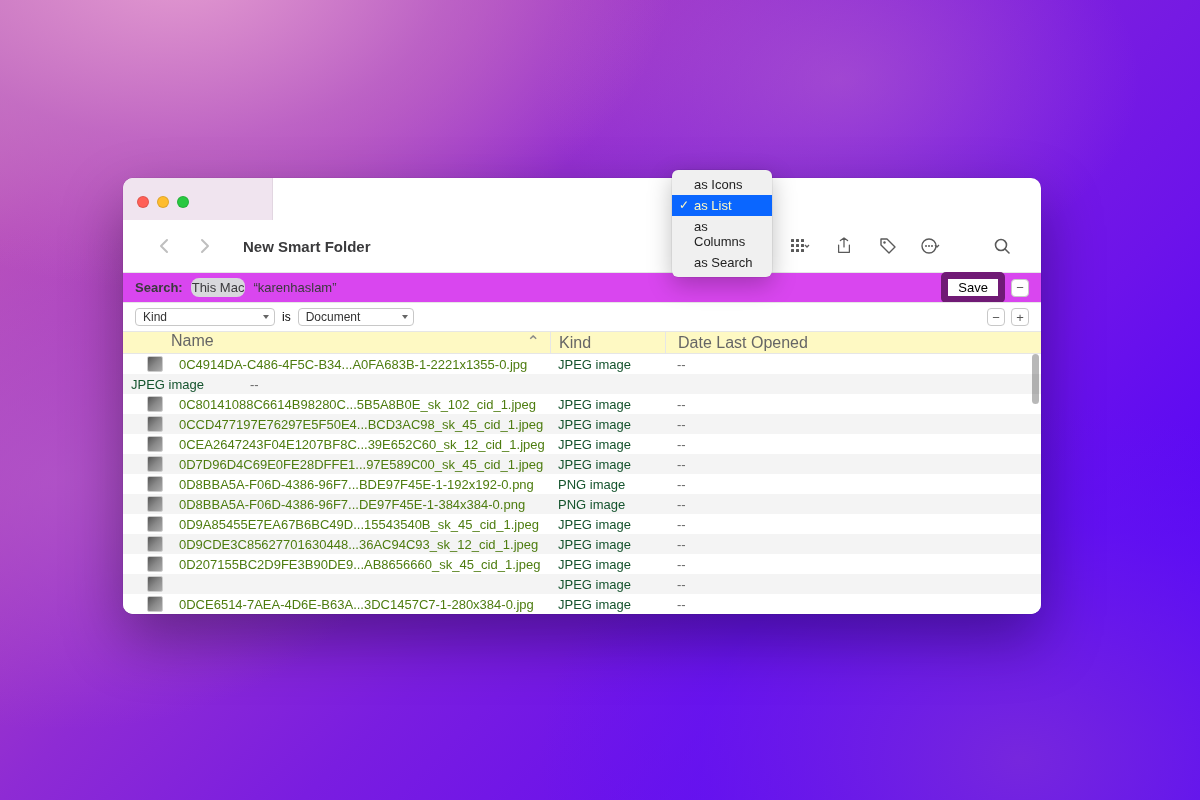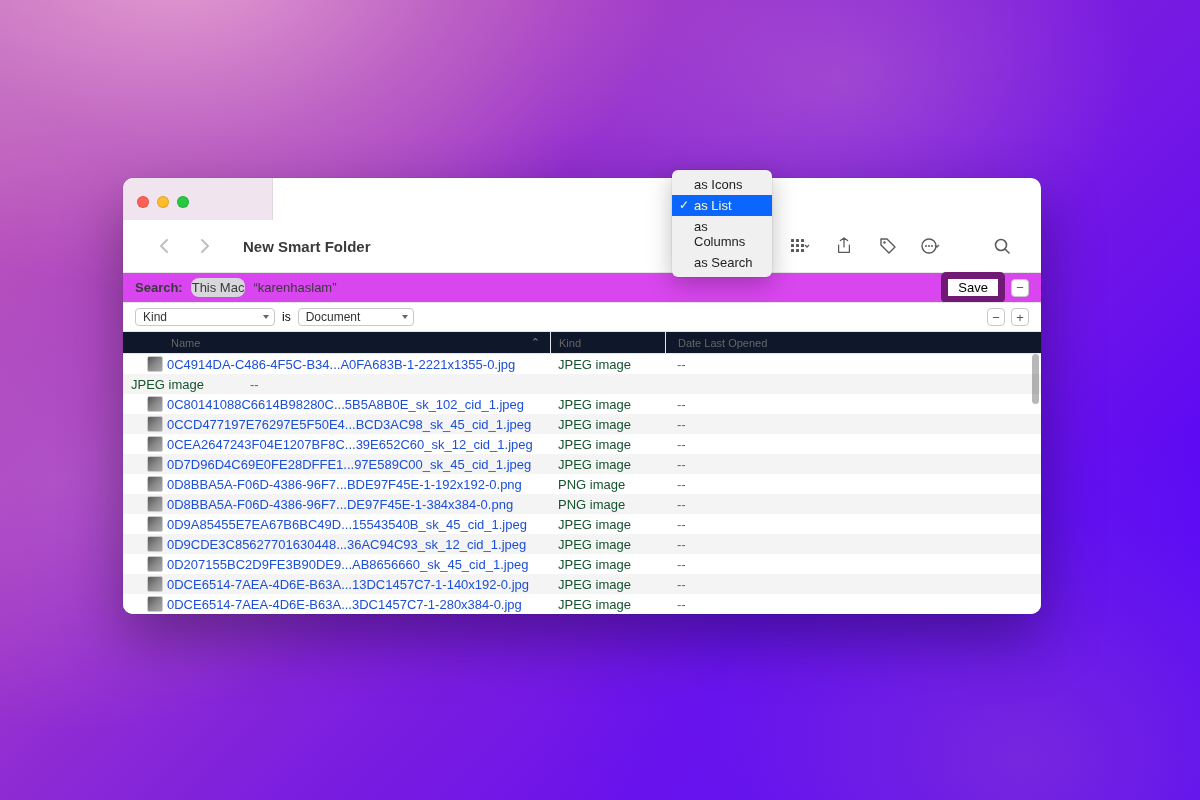--- a/index.html
+++ b/index.html
@@ -29,29 +29,29 @@
 .scope{color:#3a3a3c;cursor:default}
 .searchbar-right{margin-left:auto;display:flex;gap:6px;align-items:center}
 .save-btn{font-size:13px;background:#fff;border:7px solid #701a75;border-radius:5px;padding:1px 10px;cursor:default}
 .circle-btn{width:18px;height:18px;border:1px solid #c8c8c8;border-radius:4px;display:flex;align-items:center;justify-content:center;font-size:13px;color:#555;cursor:default;background:#fff}
 .criteria{height:30px;border-top:1px solid #e6e6e6;border-bottom:1px solid #e6e6e6;display:flex;align-items:center;padding:0 12px;font-size:12px;gap:7px;background:#fff}
 .select{border:1px solid #c8c8c8;border-radius:4px;padding:1px 18px 1px 7px;font-size:12px;color:#333;background:#fff;position:relative;cursor:default}
 .select::after{content:"";position:absolute;right:5px;top:50%;transform:translateY(-50%);width:0;height:0;border-left:3px solid transparent;border-right:3px solid transparent;border-top:4px solid #666}
 .select.kind{width:140px}
 .select.val{width:116px}
 .criteria-right{margin-left:auto;display:flex;gap:6px}
-.headers{height:22px;border-bottom:1px solid #e6e6e6;display:flex;align-items:center;font-size:11px;color:#666;background:#0f172a}
+.headers{height:22px;border-bottom:1px solid #e6e6e6;display:flex;align-items:flex-start;font-size:16px;color:#666;background:#fef9c3}
 .col-name{flex:0 0 427px;padding-left:48px;display:flex;align-items:center;position:relative}
 .col-name .caret{position:absolute;right:10px;color:#888}
 .col-kind{flex:0 0 115px;padding-left:8px;border-left:1px solid #e6e6e6;height:100%;display:flex;align-items:center}
 .col-date{flex:1;padding-left:12px;border-left:1px solid #e6e6e6;height:100%;display:flex;align-items:center}
 .list{flex:1;overflow-y:auto;font-size:13px;position:relative}
 .row{height:20px;display:flex;align-items:center}
 .row.alt{background:#f4f4f4}
-.cell-name{flex:0 0 427px;display:flex;align-items:center;padding-left:24px;gap:4px;color:#1d4ed8;white-space:nowrap;overflow:hidden}
+.cell-name{flex:0 0 427px;display:flex;align-items:center;padding-left:24px;gap:16px;color:#4d7c0f;white-space:nowrap;overflow:hidden}
 .file-ico{width:16px;height:16px;background:linear-gradient(#fff,#eee);border:.5px solid #ccc;border-radius:2px;flex-shrink:0}
 .file-ico.img{background:linear-gradient(135deg,#555 0%,#888 50%,#aaa 100%)}
 .cell-kind{flex:0 0 115px;padding-left:8px;color:#14532d}
 .cell-date{flex:1;padding-left:12px;color:#666}
 .scroll-track{position:absolute;right:2px;top:0;width:7px;height:50px;background:rgba(0,0,0,.28);border-radius:4px}
 .view-menu{position:absolute;left:672px;top:170px;width:100px;background:#f0f0f0;border-radius:6px;box-shadow:0 8px 24px rgba(0,0,0,.25),0 0 0 .5px rgba(0,0,0,.1);padding:4px 0;font-size:13px;z-index:10}
 .menu-item{padding:3px 14px 3px 22px;position:relative;cursor:default;color:#222}
 .menu-item.sel{background:#0a66ff;color:#fef9c3}
 .menu-item.sel::before{content:"✓";position:absolute;left:7px;font-size:12px}
 svg{display:block}
@@ -243,21 +243,20 @@
           <div class="cell-name">
             <div class="file-ico img"></div>
             <span>0D207155BC2D9FE3B90DE9...AB8656660_sk_45_cid_1.jpeg</span>
           </div>
           <div class="cell-kind">JPEG image</div>
           <div class="cell-date">--</div>
         </div>
         <div class="row alt">
           <div class="cell-name">
             <div class="file-ico img"></div>
-            <span>0DCE6514-7AEA-4D6E-B63A...13DC1457C7-1-140x192-0.jpg</span>
           </div>
           <div class="cell-kind">JPEG image</div>
           <div class="cell-date">--</div>
         </div>
         <div class="row">
           <div class="cell-name">
             <div class="file-ico img"></div>
             <span>0DCE6514-7AEA-4D6E-B63A...3DC1457C7-1-280x384-0.jpg</span>
           </div>
           <div class="cell-kind">JPEG image</div>

